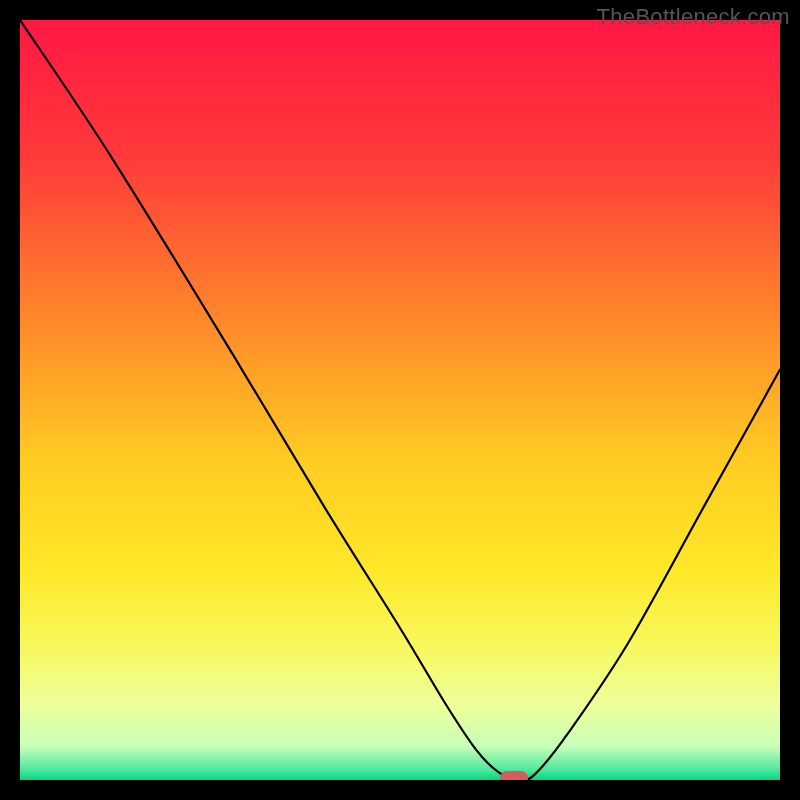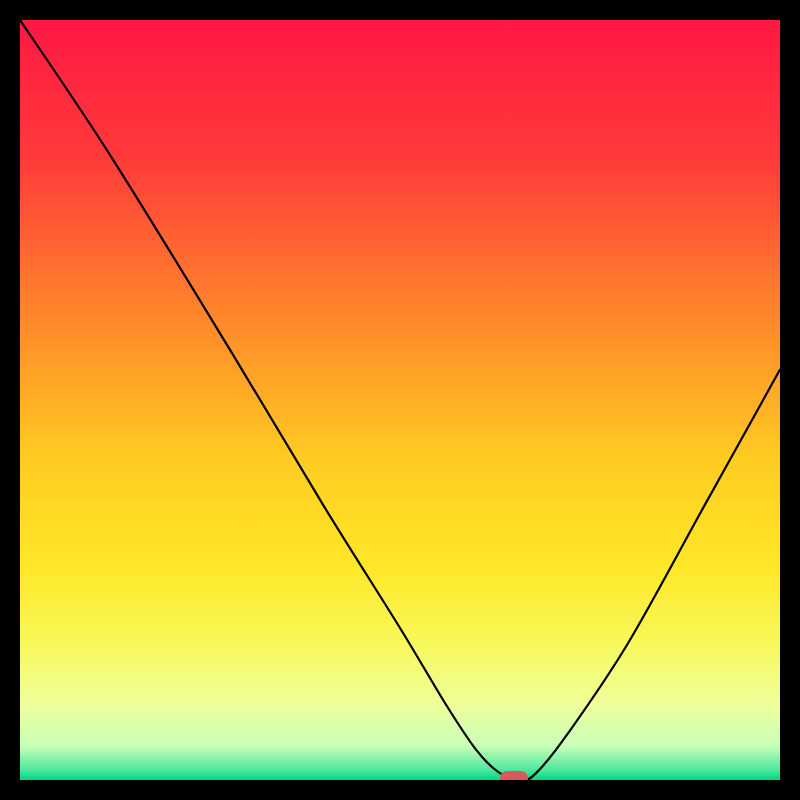--- a/index.html
+++ b/index.html
@@ -36,20 +36,21 @@
   }
   svg {
     display: block;
   }
 </style>
 </head>
 <body>
 
 <div class="frame">
 
+  <div class="watermark">TheBottleneck.com</div>
 
   <div class="plot-area">
     <svg id="chart-svg" width="760" height="760" viewBox="0 0 760 760">
       <defs>
         <linearGradient id="bg-grad" x1="0" y1="0" x2="0" y2="1">
             <stop offset="0%" stop-color="#ff1844"></stop>
             <stop offset="18%" stop-color="#ff3a3a"></stop>
             <stop offset="40%" stop-color="#ff8a2a"></stop>
             <stop offset="57.99999999999999%" stop-color="#ffcc22"></stop>
             <stop offset="72%" stop-color="#ffe728"></stop>

